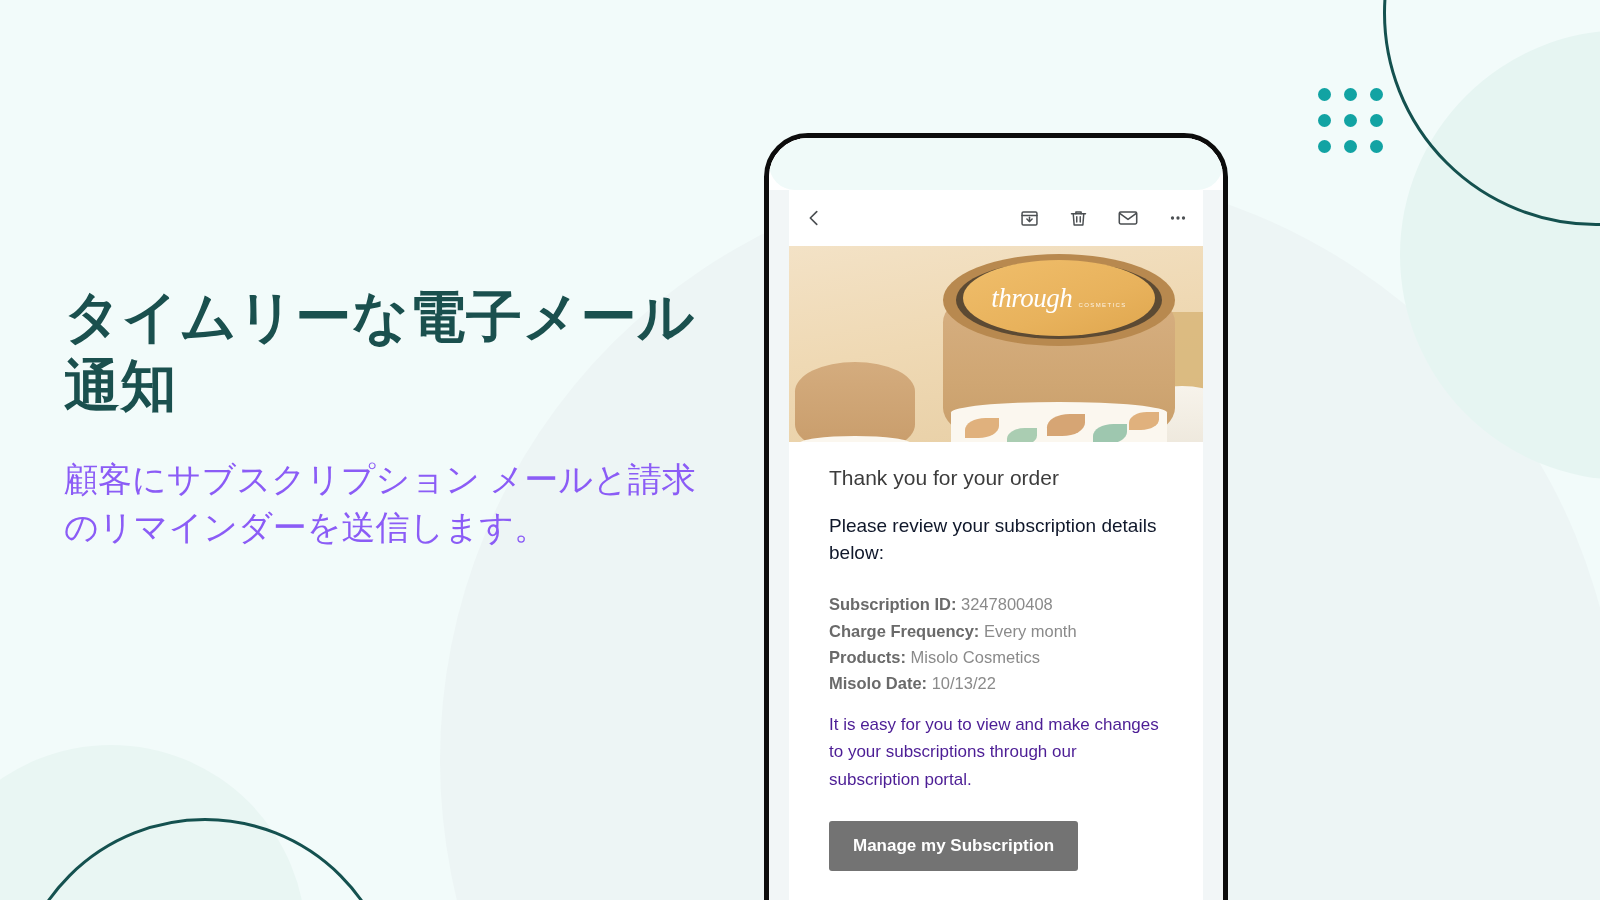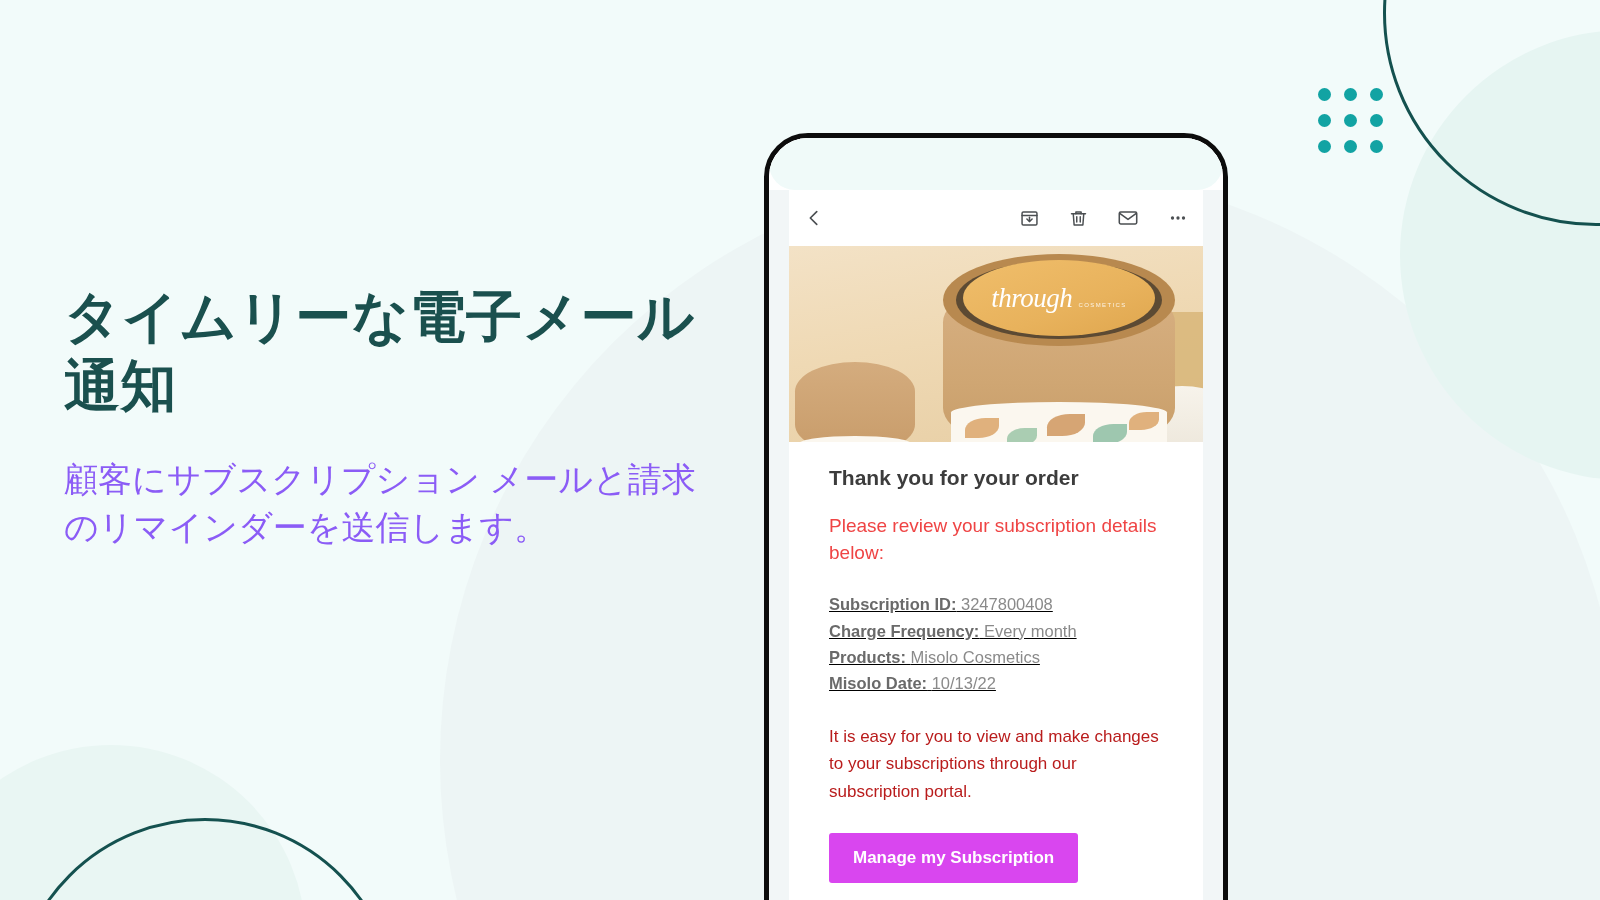--- a/index.html
+++ b/index.html
@@ -274,49 +274,49 @@
     width: 110px; height: 96px;
     border-radius: 50% / 30%;
     background: linear-gradient(180deg, #F7F3EB 0%, #E9E2D4 100%);
   }
 
   
   .mail-content { padding: 22px 40px 0 40px; }
   .mail-title {
     font-size: 21px;
     color: #3C3C3C;
-    font-weight: 700;
+    font-weight: 400;
     margin: 0 0 22px 0;
     line-height: 1.3;
   }
   .mail-lead {
     font-size: 19px;
-    color: #ef4444;
+    color: #0f172a;
     line-height: 1.42;
     margin: 0 0 24px 0;
   }
-  .details { margin: 0 0 26px 0; text-decoration: underline; }
+  .details { margin: 0 0 14px 0; }
   .detail-row {
     font-size: 16.5px;
     line-height: 1.6;
     color: #8A8A8A;
   }
   .detail-row b {
     color: #6A6A6A;
     font-weight: 700;
   }
   .mail-note {
     font-size: 17px;
     line-height: 1.62;
-    color: #b91c1c;
+    color: #4c1d95;
     margin: 0 0 28px 0;
   }
   .cta {
     display: inline-block;
-    background: #d946ef;
+    background: #737373;
     color: #ffffff;
     font-size: 17px;
     font-weight: 700;
     padding: 15px 24px;
     border: none;
     border-radius: 3px;
     cursor: pointer;
     font-family: "Liberation Sans", sans-serif;
   }
 </style>

